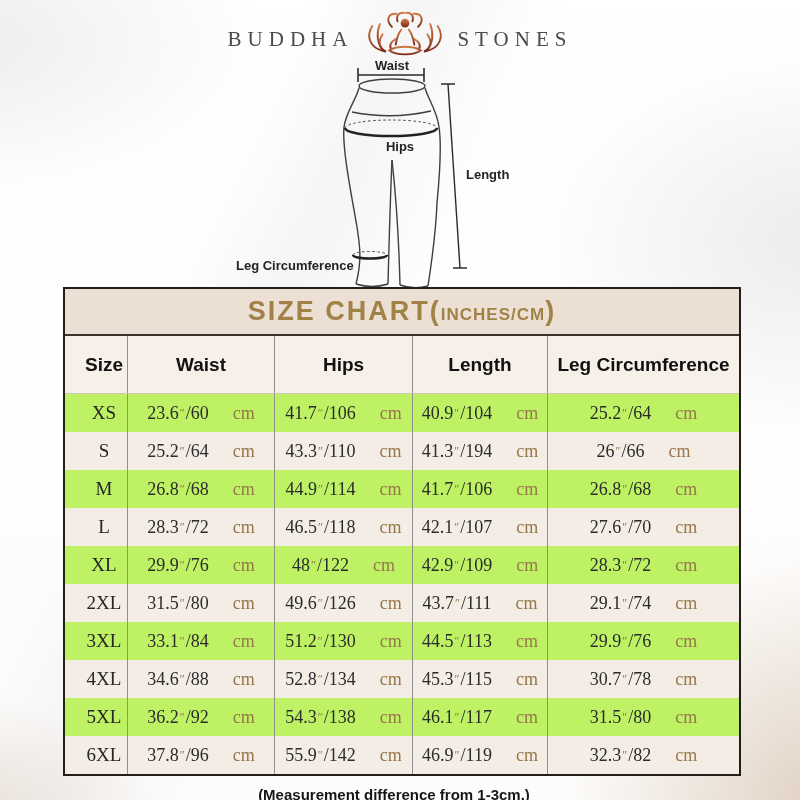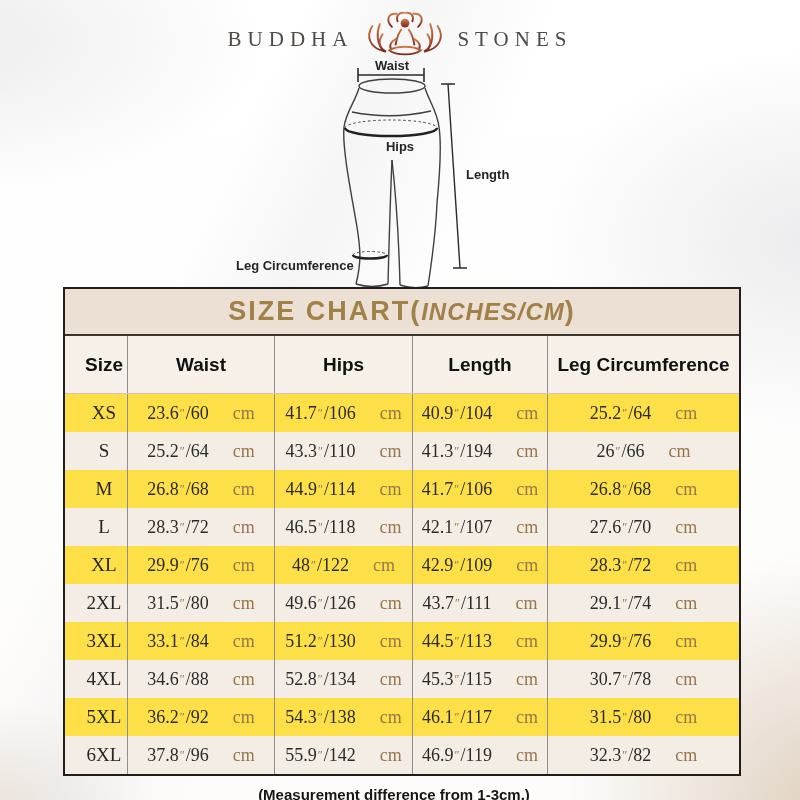--- a/index.html
+++ b/index.html
@@ -24,26 +24,26 @@
   .logo-text{font-family:"Liberation Serif","DejaVu Serif",serif;
     font-size:21px;letter-spacing:6px;color:#4d4a47;}
   
   .dlabel{position:absolute;font-size:13px;font-weight:bold;color:#242424;}
   .lbl-waist{left:355px;top:58px;width:74px;text-align:center;}
   .lbl-hips{left:370px;top:139px;width:60px;text-align:center;}
   .lbl-length{left:466px;top:167px;}
   .lbl-leg{left:236px;top:258px;}
   
   .chart{position:absolute;left:63px;top:287px;width:674px;
-    border:2px solid #241e19;background:#fde047;box-sizing:content-box;text-align:center;}
+    border:2px solid #241e19;background:#bef264;box-sizing:content-box;text-align:center;}
   .chart-title{height:45px;background:#ecdfd4;border-bottom:2px solid #3a332c;
     display:flex;align-items:baseline;justify-content:center;padding-top:0;
     color:#a08146;font-weight:bold;line-height:45px;}
   .title-main,.title-close{font-size:27px;letter-spacing:2px;}
-  .title-units{font-size:24px;letter-spacing:1px;font-style:italic;}
+  .title-units{font-size:17px;letter-spacing:1px;}
   .hdr{display:flex;height:57px;background:#f6f0e9;border-bottom:1px solid #cfc7bd;}
   .hcell{display:flex;align-items:center;justify-content:center;
     font-weight:bold;font-size:19px;color:#111;box-sizing:border-box;}
   .row{display:flex;height:38px;font-family:Liberation Serif, serif;}
   .row:nth-child(even){background:#f4ede5;}
   .cell{display:flex;align-items:center;justify-content:center;box-sizing:border-box;}
   .hcell + .hcell, .cell + .cell{border-left:1px solid #8f8f8f;}
   .col-size{width:62px;padding-left:16px;}
   .col-waist{width:147px;}
   .col-hips{width:138px;}

